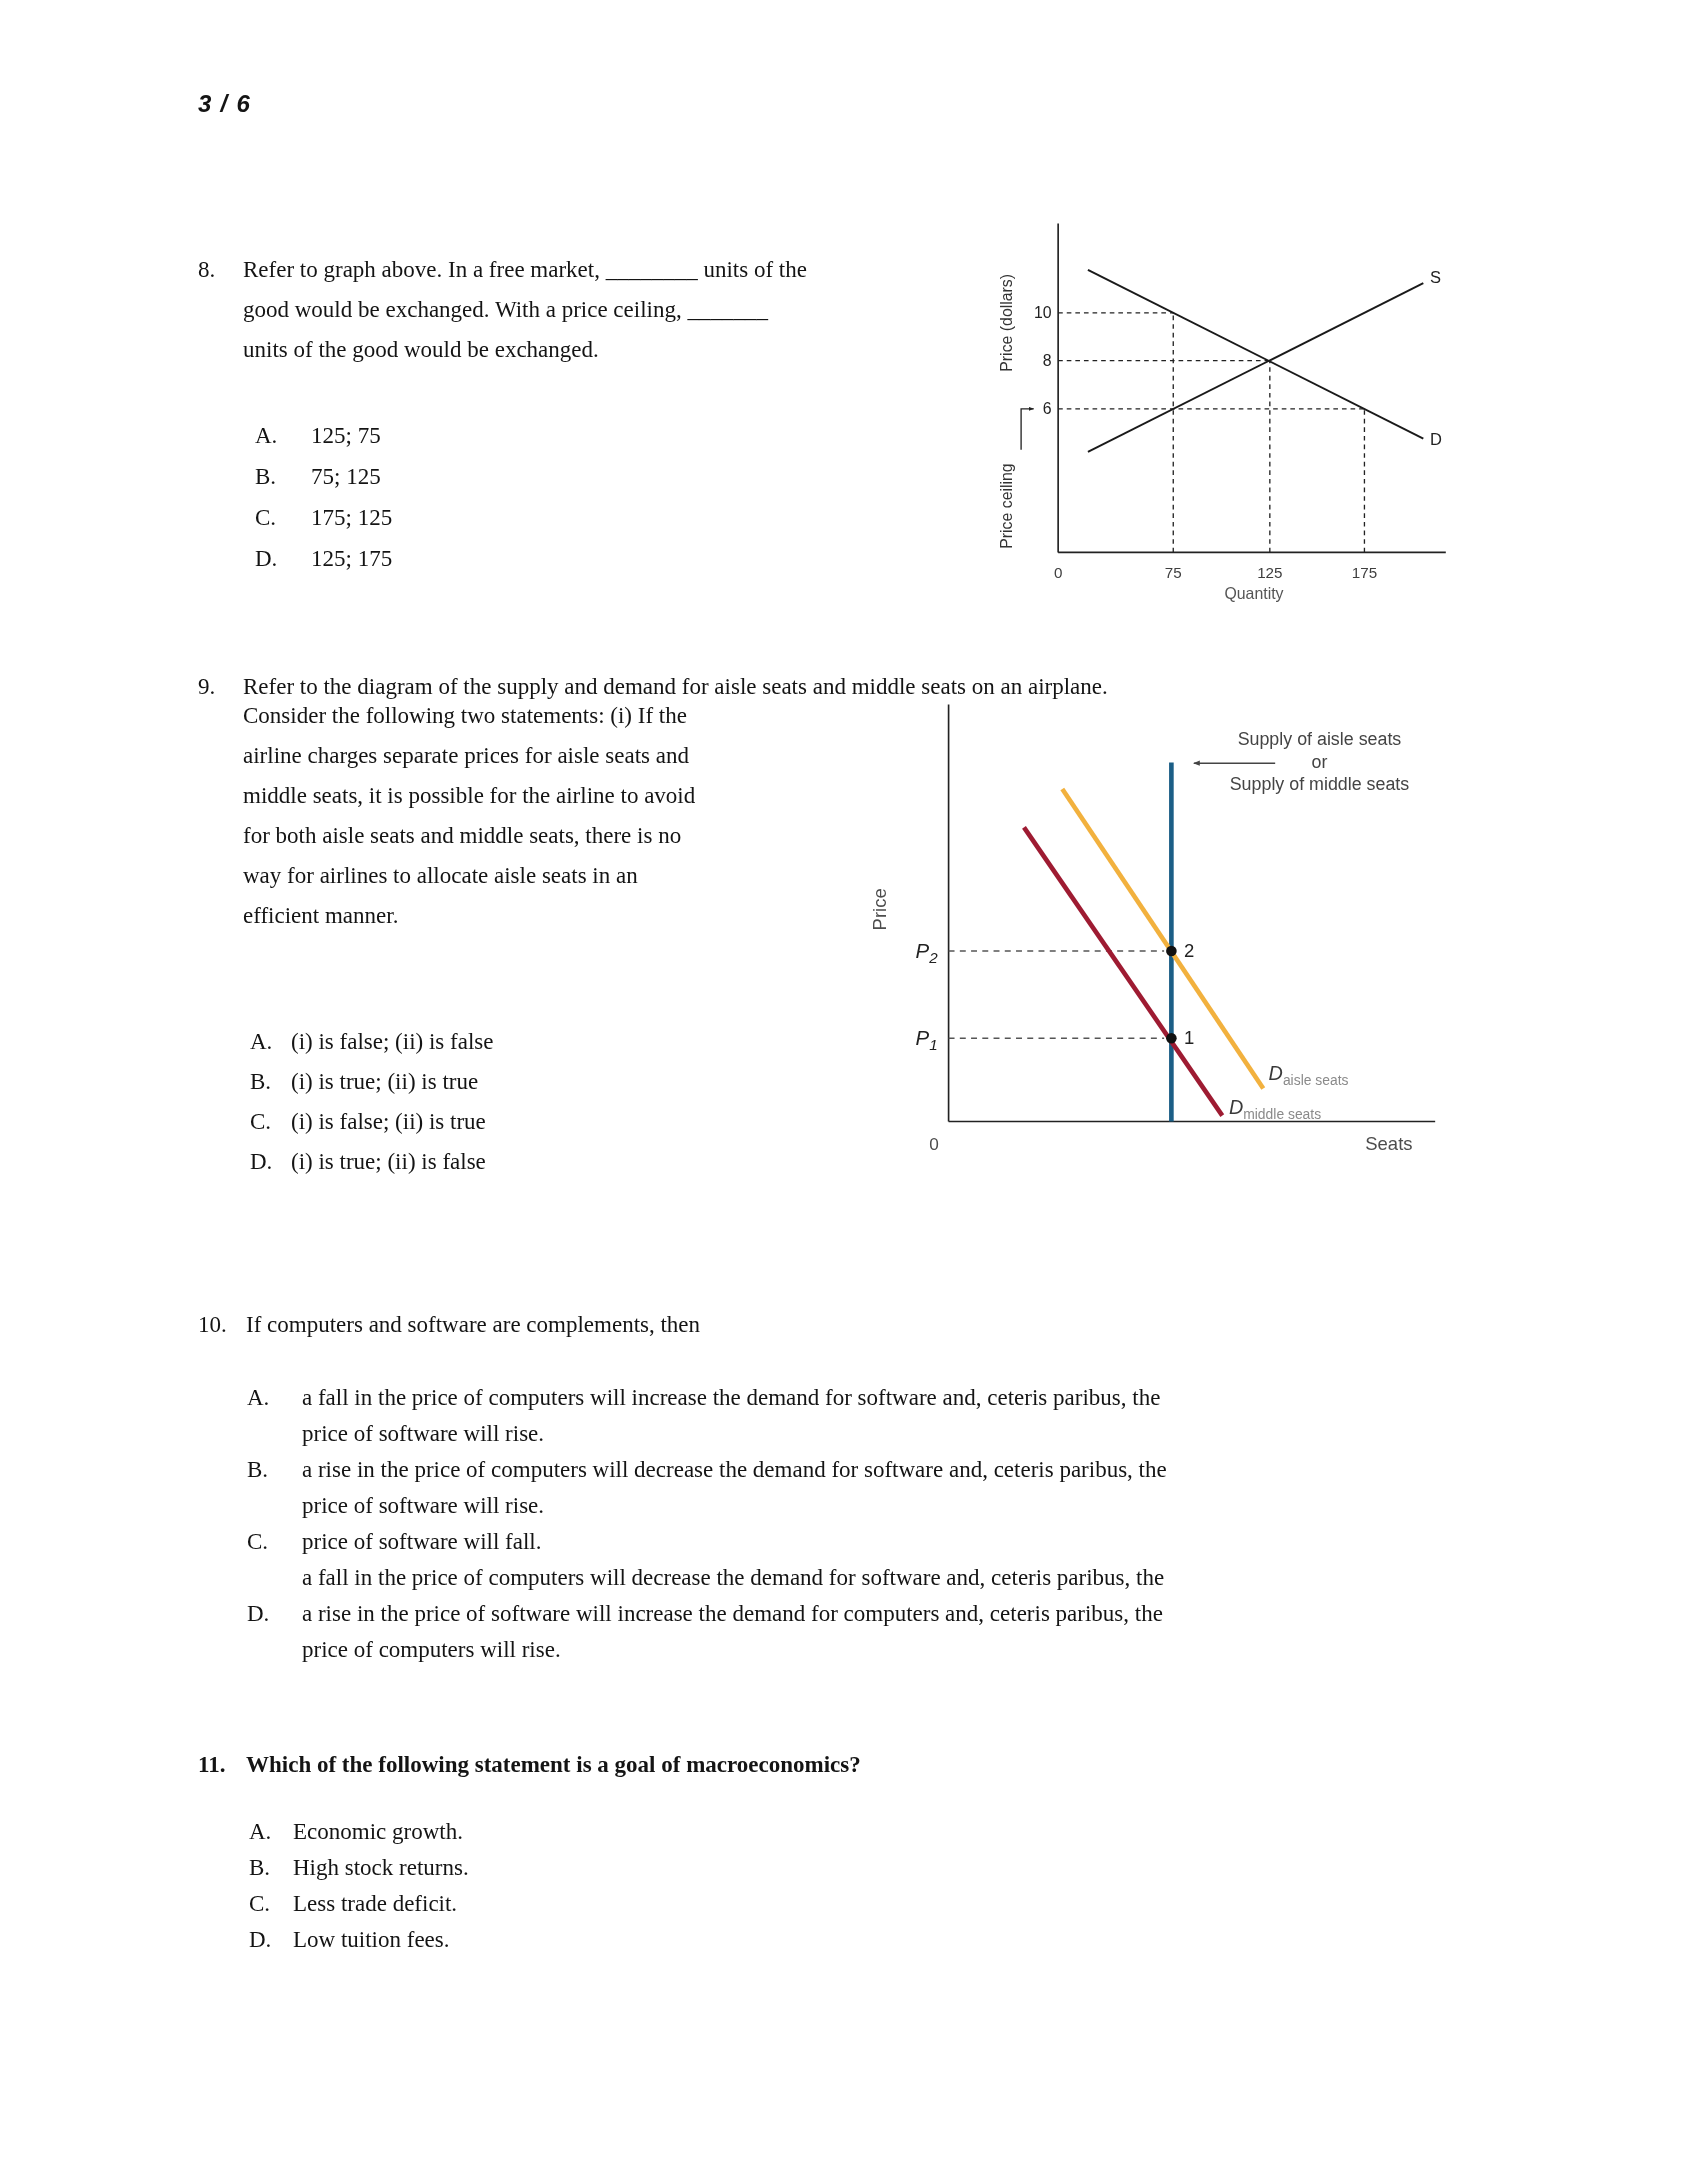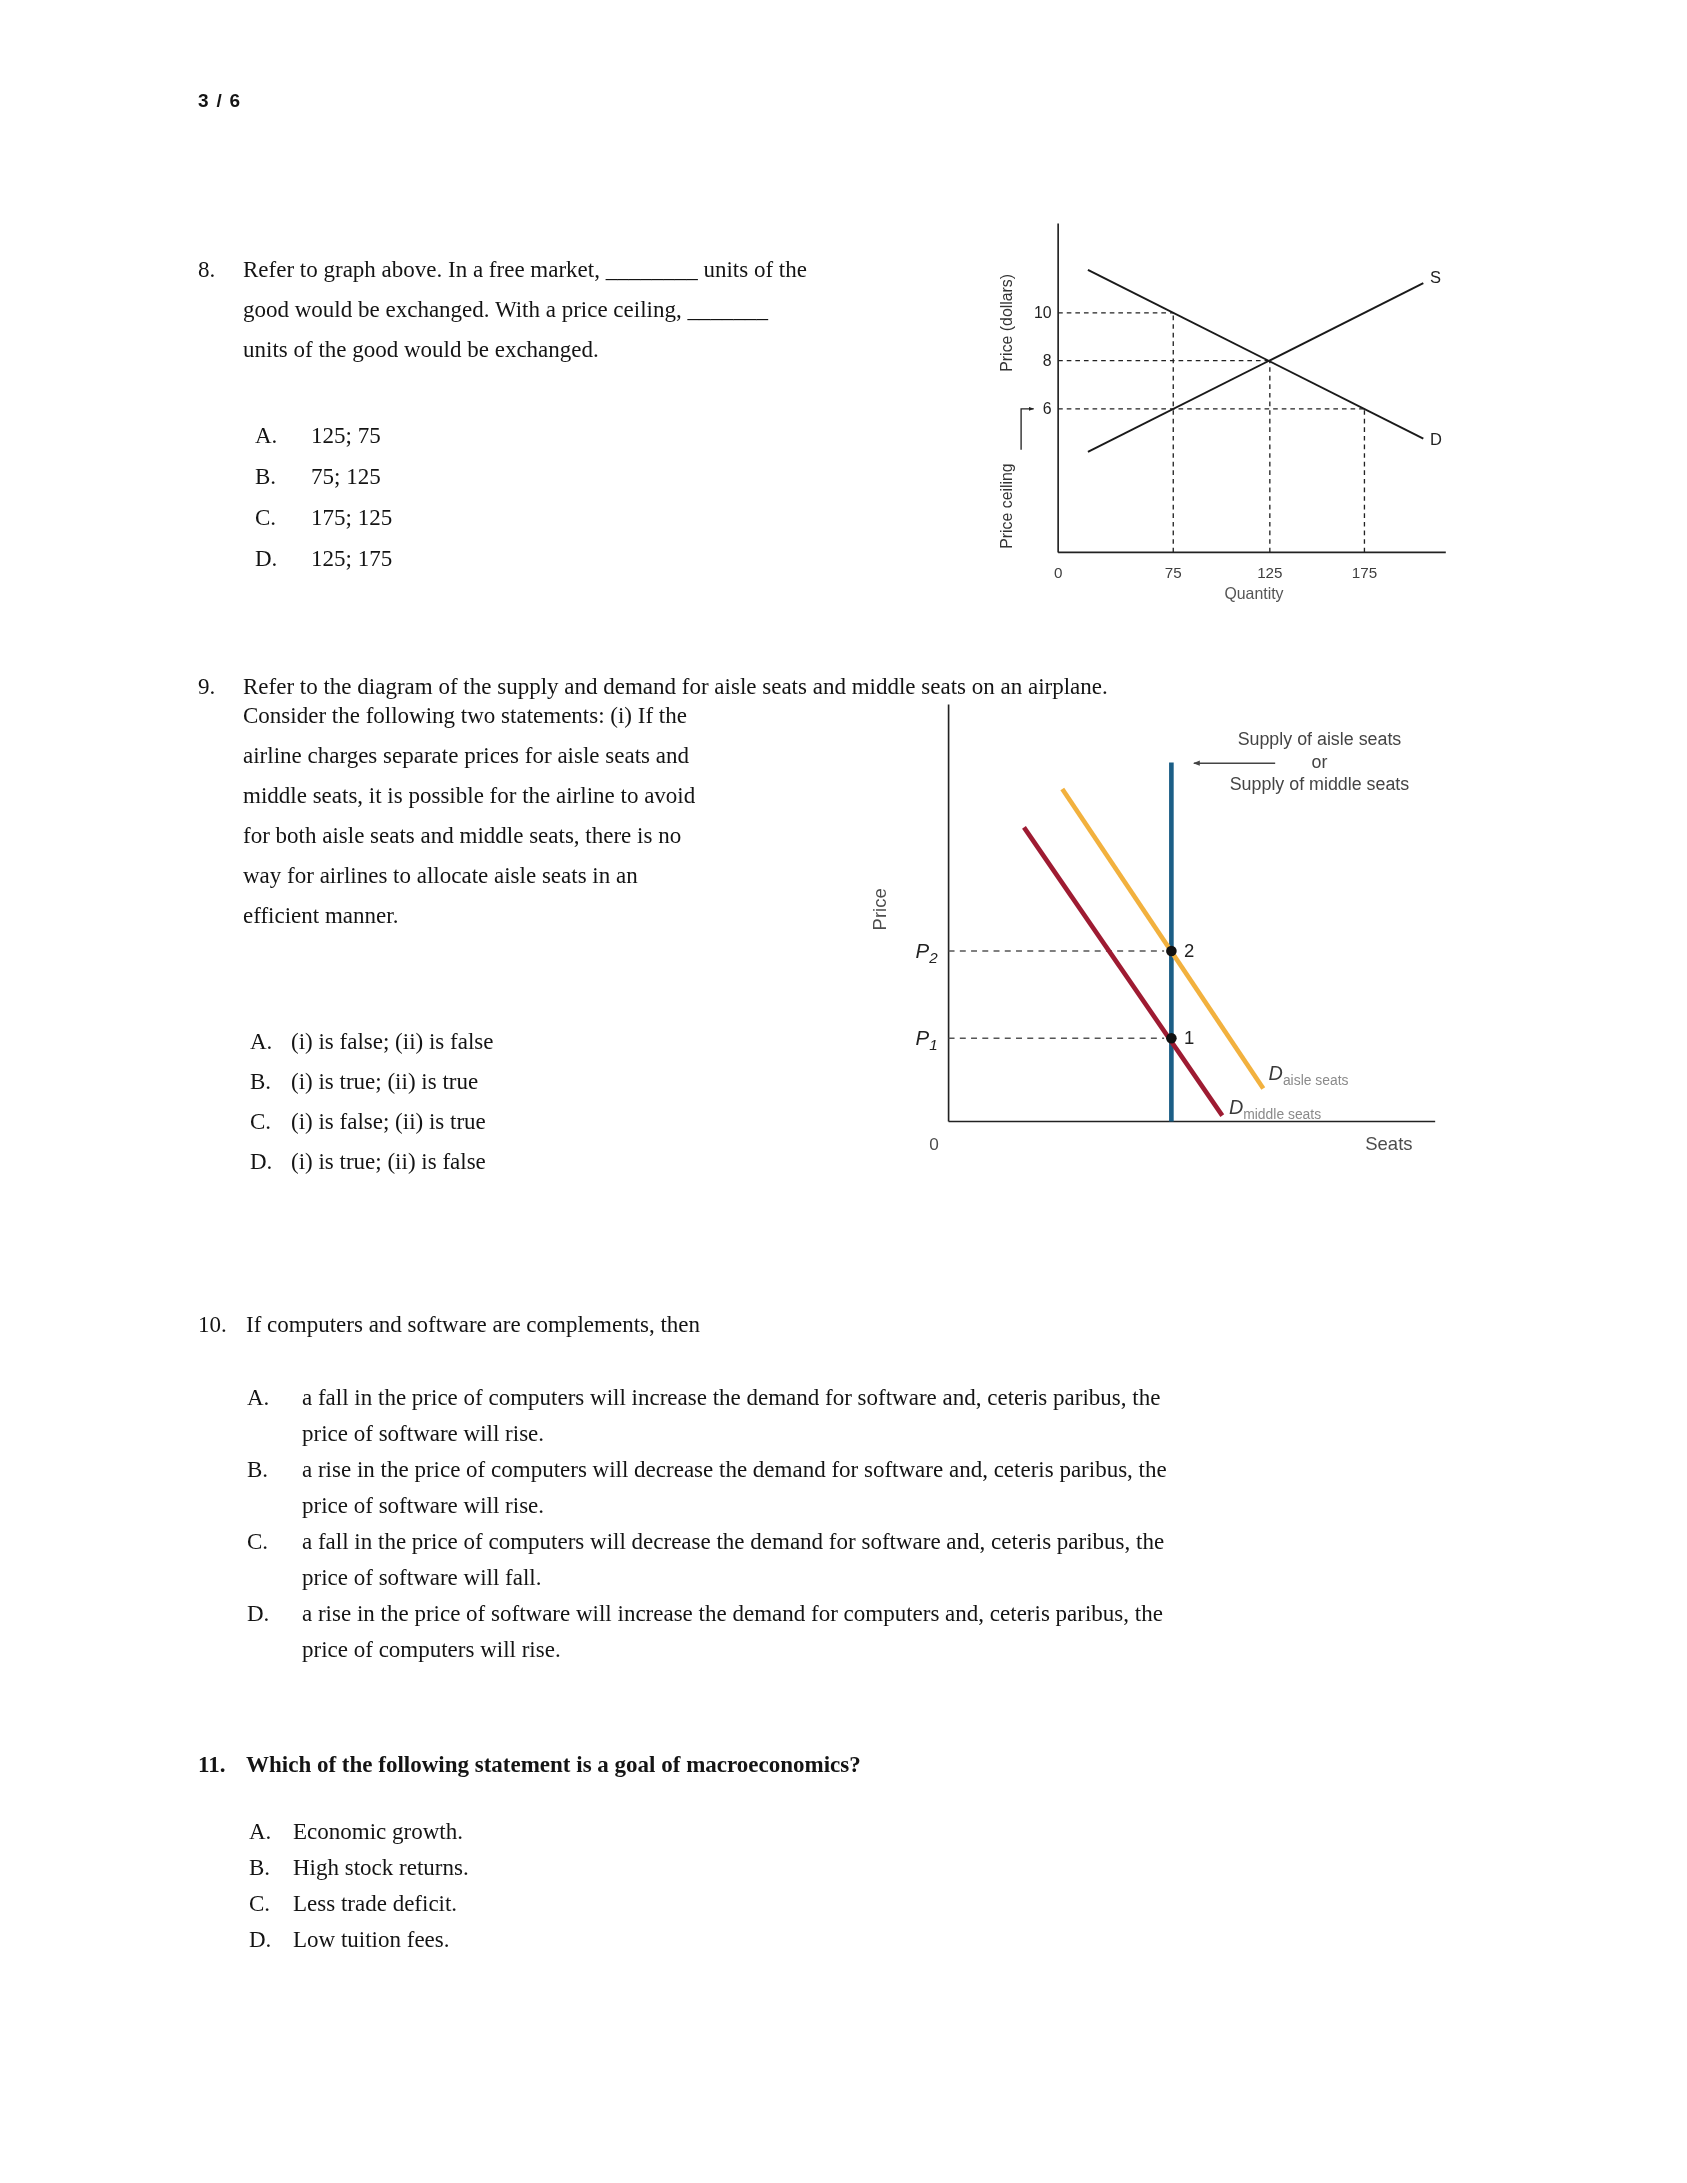--- a/index.html
+++ b/index.html
@@ -1,19 +1,19 @@
 <!DOCTYPE html>
 <html style="font-size:10.6px"><head>
 <meta charset="utf-8">
 <style>
   html,body{margin:0;padding:0;background:#e9e9e9;}
   .page{position:relative;width:1687px;height:2183px;background:#ffffff;overflow:hidden;
         font-family:"Liberation Serif",serif;color:#141414;}
   .abs{position:absolute;}
-  .page-num{font-family:"Liberation Sans",sans-serif;font-weight:700;font-size:19px;letter-spacing:1.3px;}
+  .page-num{font-family:"Liberation Sans",sans-serif;font-weight:700;font-size:24px;letter-spacing:1.3px;font-style:italic;}
   .qtext{font-size:23px;line-height:40px;}
   .qrow{display:flex;align-items:flex-start;}
   .qnum{flex:none;width:45px;}
   .qnum.w72{width:48px;}
   .opt-row{display:flex;}
   .opt-letter{flex:none;}
   .opts8 .opt-row{line-height:41px;}
   .opts8 .opt-letter{width:56px;}
   .opts9 .opt-row{line-height:40px;}
   .opts9 .opt-letter{width:41px;}
@@ -195,22 +195,22 @@
     <div class="opt2">
       <span class="opt-letter">B.</span>
       <div>
         <div>a rise in the price of computers will decrease the demand for software and, ceteris paribus, the</div>
         <div>price of software will rise.</div>
       </div>
     </div>
     <div class="opt2">
       <span class="opt-letter">C.</span>
       <div>
+        <div>price of software will fall.</div>
         <div>a fall in the price of computers will decrease the demand for software and, ceteris paribus, the</div>
-        <div>price of software will fall.</div>
       </div>
     </div>
     <div class="opt2">
       <span class="opt-letter">D.</span>
       <div>
         <div>a rise in the price of software will increase the demand for computers and, ceteris paribus, the</div>
         <div>price of computers will rise.</div>
       </div>
     </div>
   </div>

